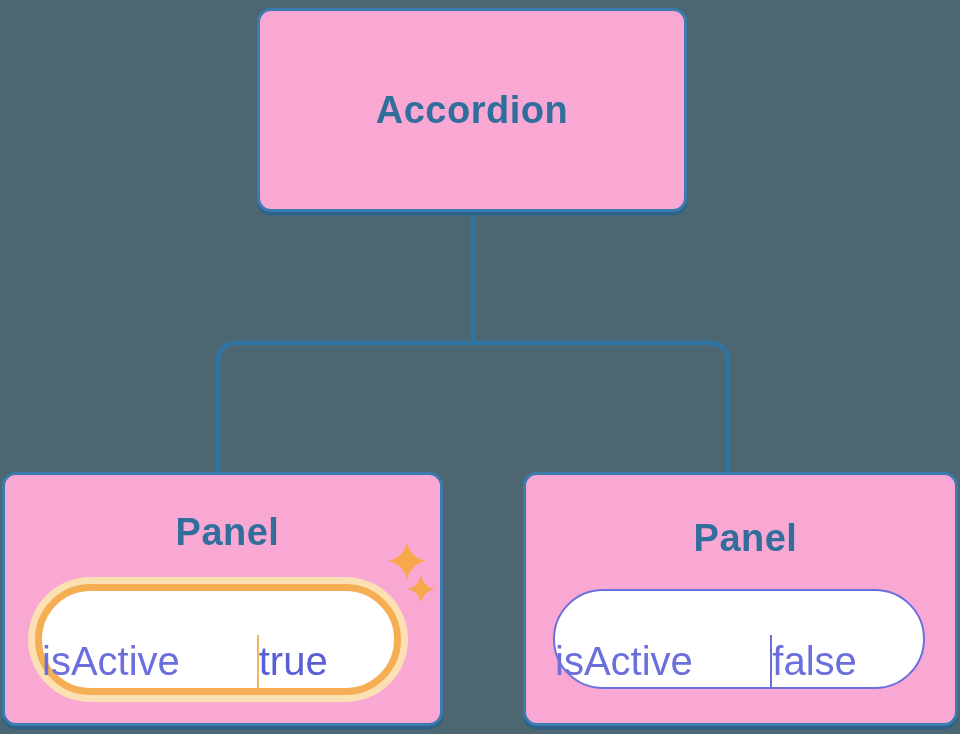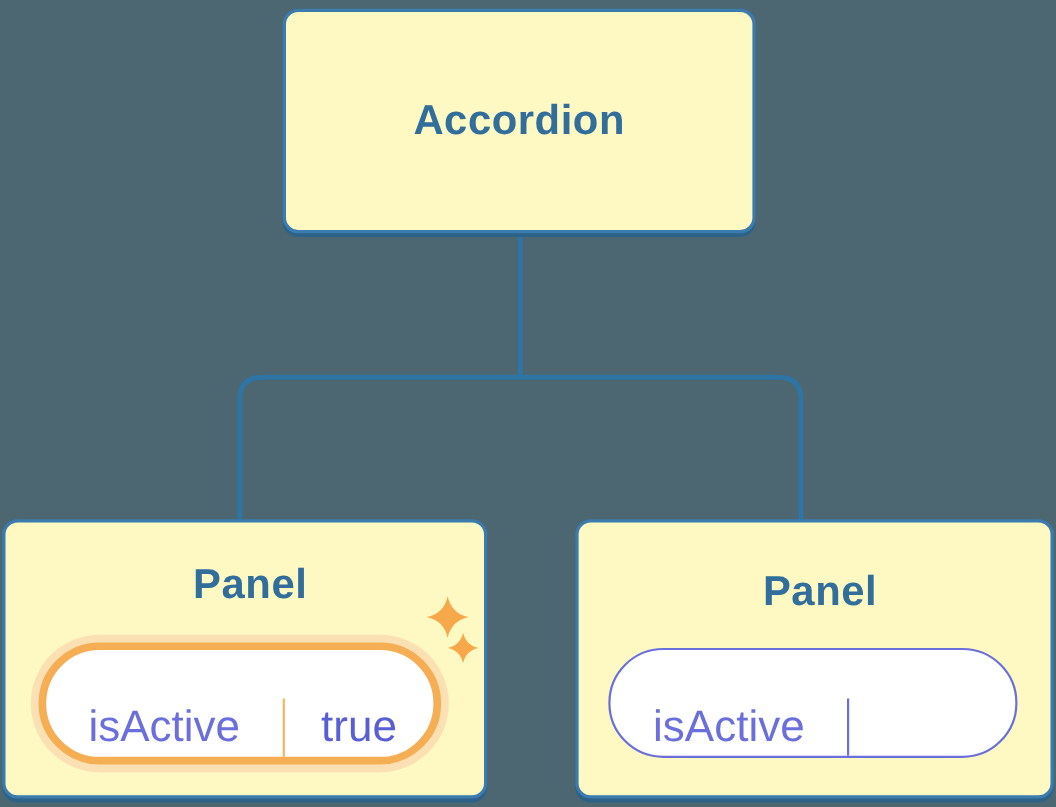--- a/index.html
+++ b/index.html
@@ -15,21 +15,21 @@
 
   .connectors {
     position: absolute;
     left: 0; top: 0;
     width: 960px; height: 734px;
   }
 
   .node {
     position: absolute;
     box-sizing: border-box;
-    background: #fef9c3;
+    background: #f9a8d4;
     border: 3px solid #3B7BAD;
     border-radius: 14px;
     box-shadow: 0 3.5px 0 #2C6288;
   }
 
   .node-accordion {
     left: 257px; top: 8px;
     width: 430px; height: 204px;
     display: flex;
     align-items: center;
@@ -74,21 +74,21 @@
 
   .pill-inactive {
     left: 27px; top: 114px;
     width: 372px; height: 100px;
     border: 2px solid #6A6FDB;
   }
 
   .pill-cell {
     display: flex;
     align-items: center;
-    justify-content: center;
+    justify-content: flex-start;
     min-width: 0;
     margin-top: 44px;
   }
 
   .pill-active .cell-name   { flex: 0 0 61%;   border-right: 2px solid #F5B464; }
   .pill-active .cell-value  { flex: 1 1 auto;  font-weight: 400; color: #5A5ED4; }
   .pill-inactive .cell-name { flex: 0 0 58.5%; border-right: 2px solid #6A6FDB; }
   .pill-inactive .cell-value{ flex: 1 1 auto; }
 
   .sparkle {
@@ -131,16 +131,19 @@
     </svg>
   </div>
 
   <div class="node panel-right">
     <div class="node-title panel-title">Panel</div>
 
     <div class="pill pill-inactive">
       <div class="pill-cell cell-name">
         <span>isActive</span>
       </div>
+      <div class="pill-cell cell-value">
+        <span>false</span>
+      </div>
     </div>
   </div>
 
 </div>
 
 </body></html>

